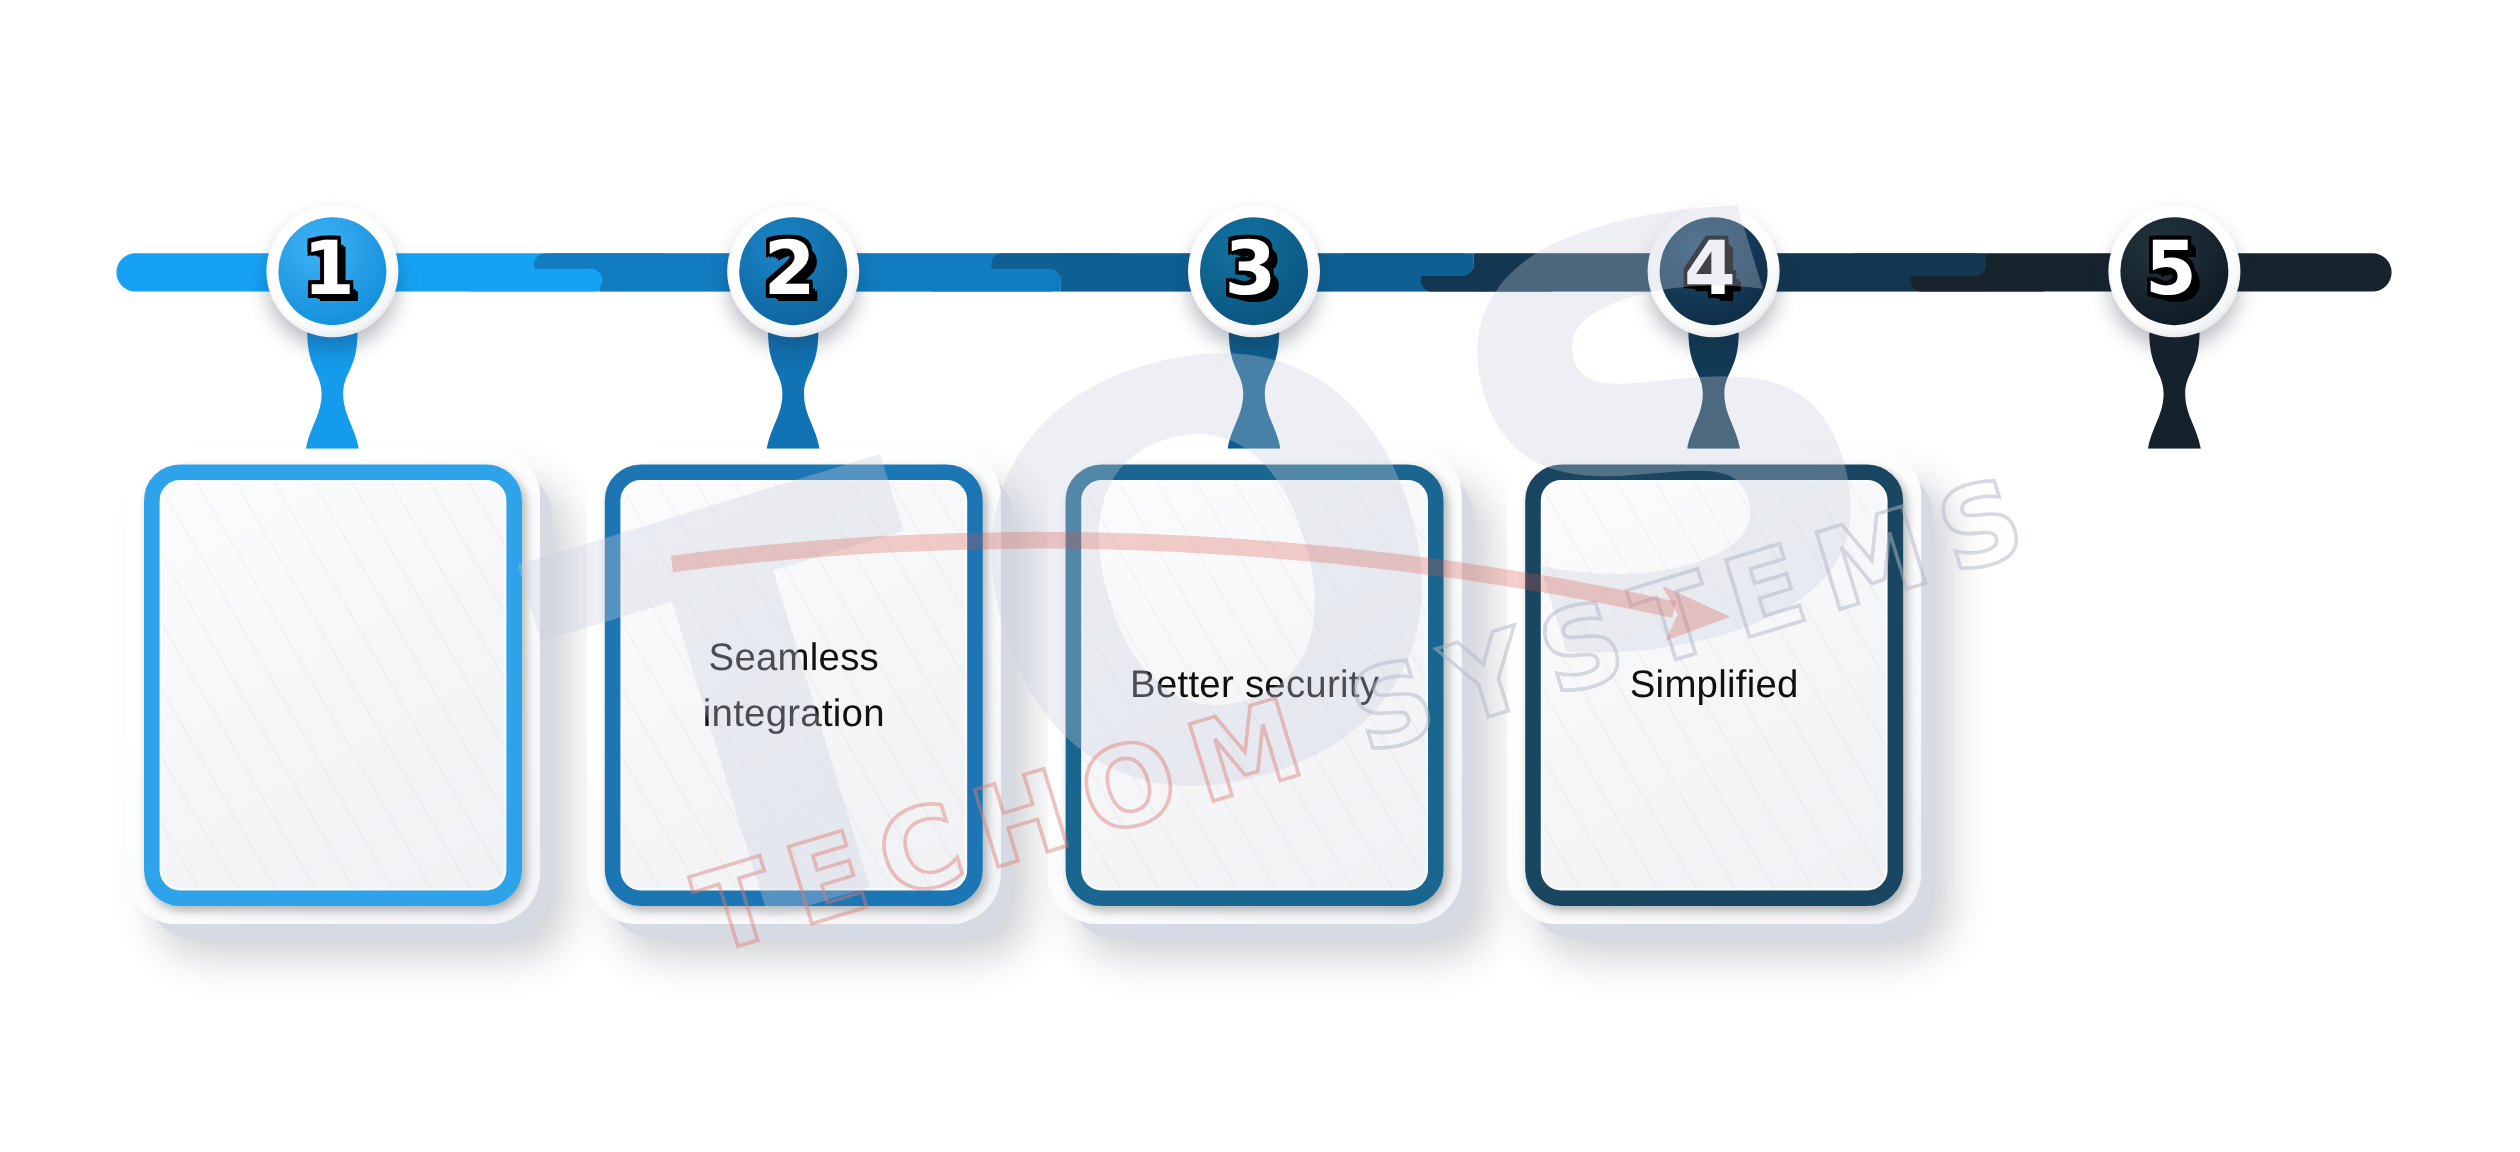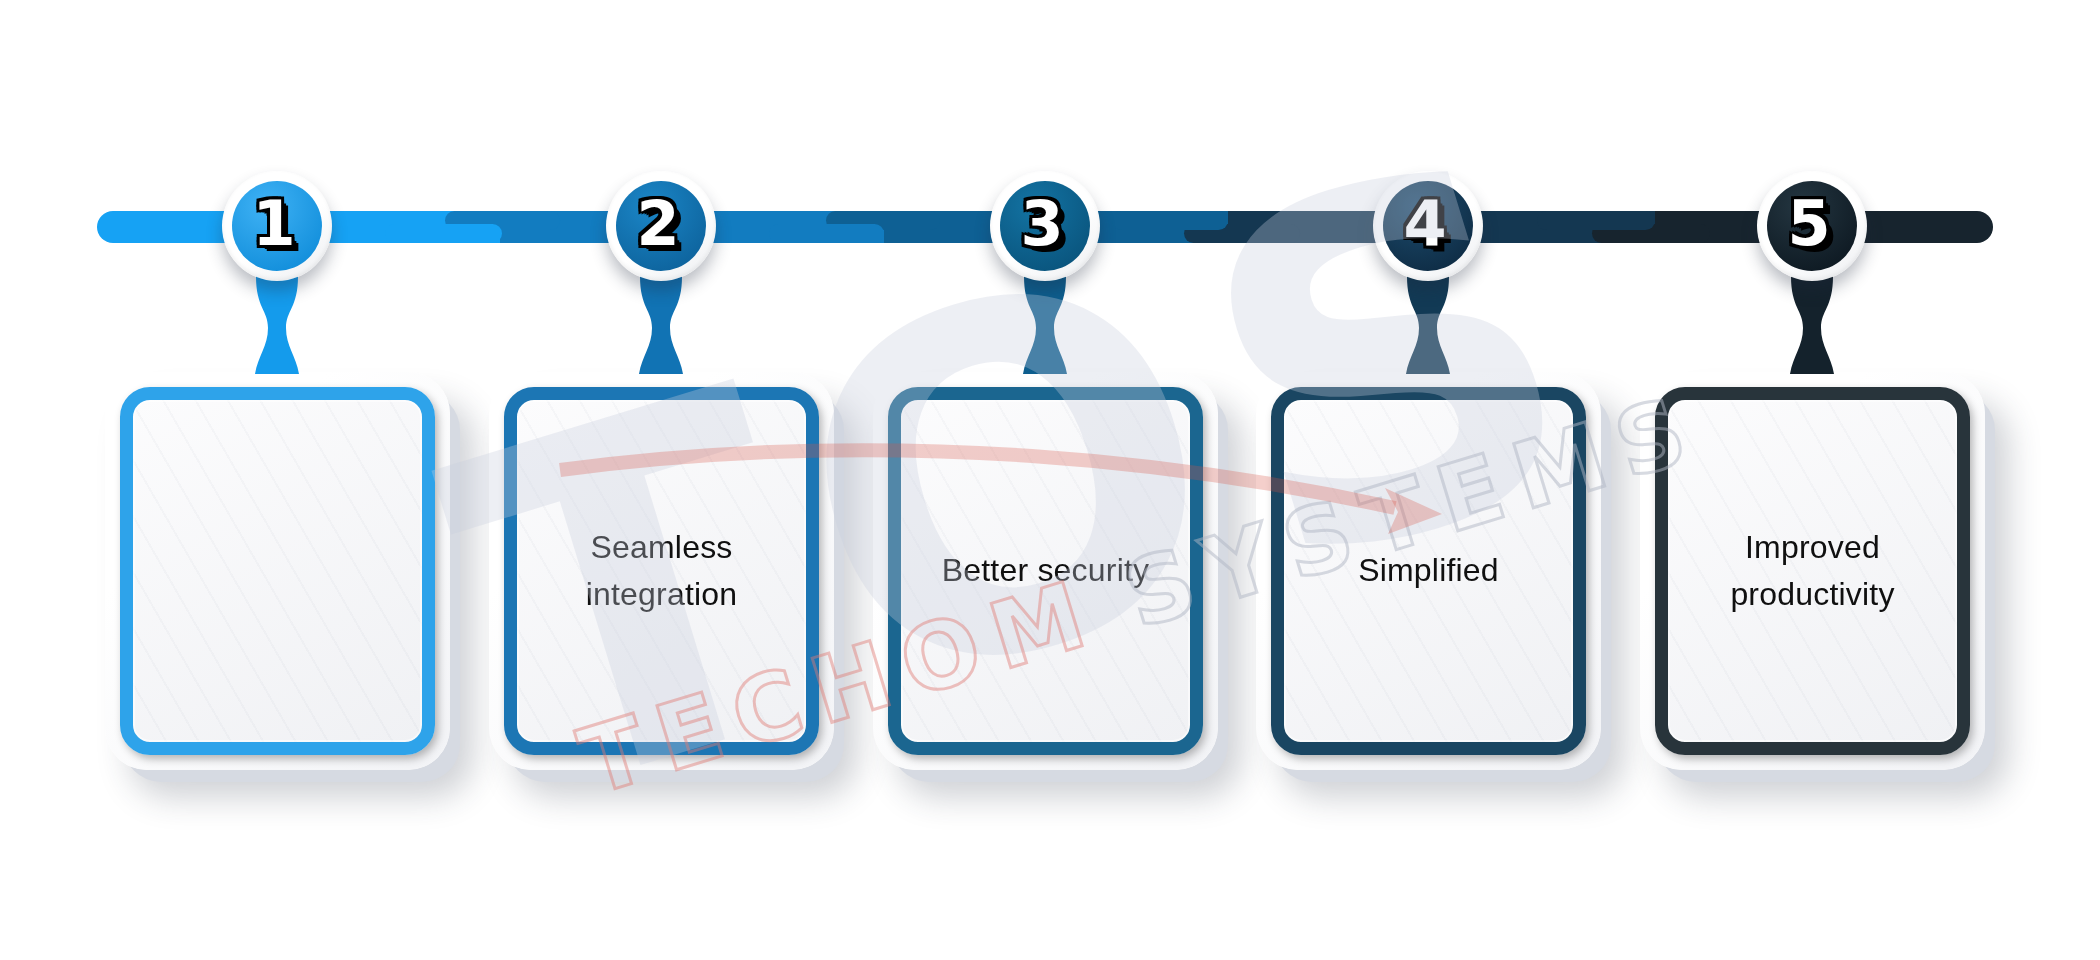--- a/index.html
+++ b/index.html
@@ -165,28 +165,20 @@
 
   <div class="step" style="left: 1640px; --center: #243641; --edge: #0F1B24; --connector: #14222C; --border: #28343B;">
     <svg class="connector" viewBox="0 0 48 98">
       <path fill="currentColor" d="M3,0 C3,32 15,34 15,52 C15,70 5,80 2,98 L46,98 C43,80 33,70 33,52 C33,34 45,32 45,0 Z"></path>
     </svg>
     <div class="badge">
       <div class="badge-inner">
         <span class="num">5</span>
       </div>
     </div>
-    <div class="card">
-      <div class="card-frame">
-        <div class="card-label">
-          <span>Improved</span>
-          <span>productivity</span>
-        </div>
-      </div>
-    </div>
   </div>
 
   <svg class="watermark" width="2100" height="960" viewBox="0 0 2100 960">
     <g transform="rotate(-17 1150 625)">
       <text class="wm-logo" x="1080" y="610" style="fill: rgba(200, 206, 220, 0.32);">TOS</text>
       <text class="wm-brand" x="1150" y="625"><tspan style="stroke: rgba(224, 122, 116, 0.45);">TECHOM</tspan><tspan dx="34" style="stroke: rgba(175, 181, 196, 0.5);">SYSTEMS</tspan></text>
     </g>
     <path class="wm-swoosh" d="M560,470 C900,425 1200,465 1395,508" fill="none" stroke-width="14" style="stroke: rgba(214, 84, 70, 0.28);"></path>
     <path class="wm-swoosh-head" d="M1385,488 L1442,514 L1388,534 L1398,512 Z" style="fill: rgba(214, 84, 70, 0.28);"></path>
   </svg>

